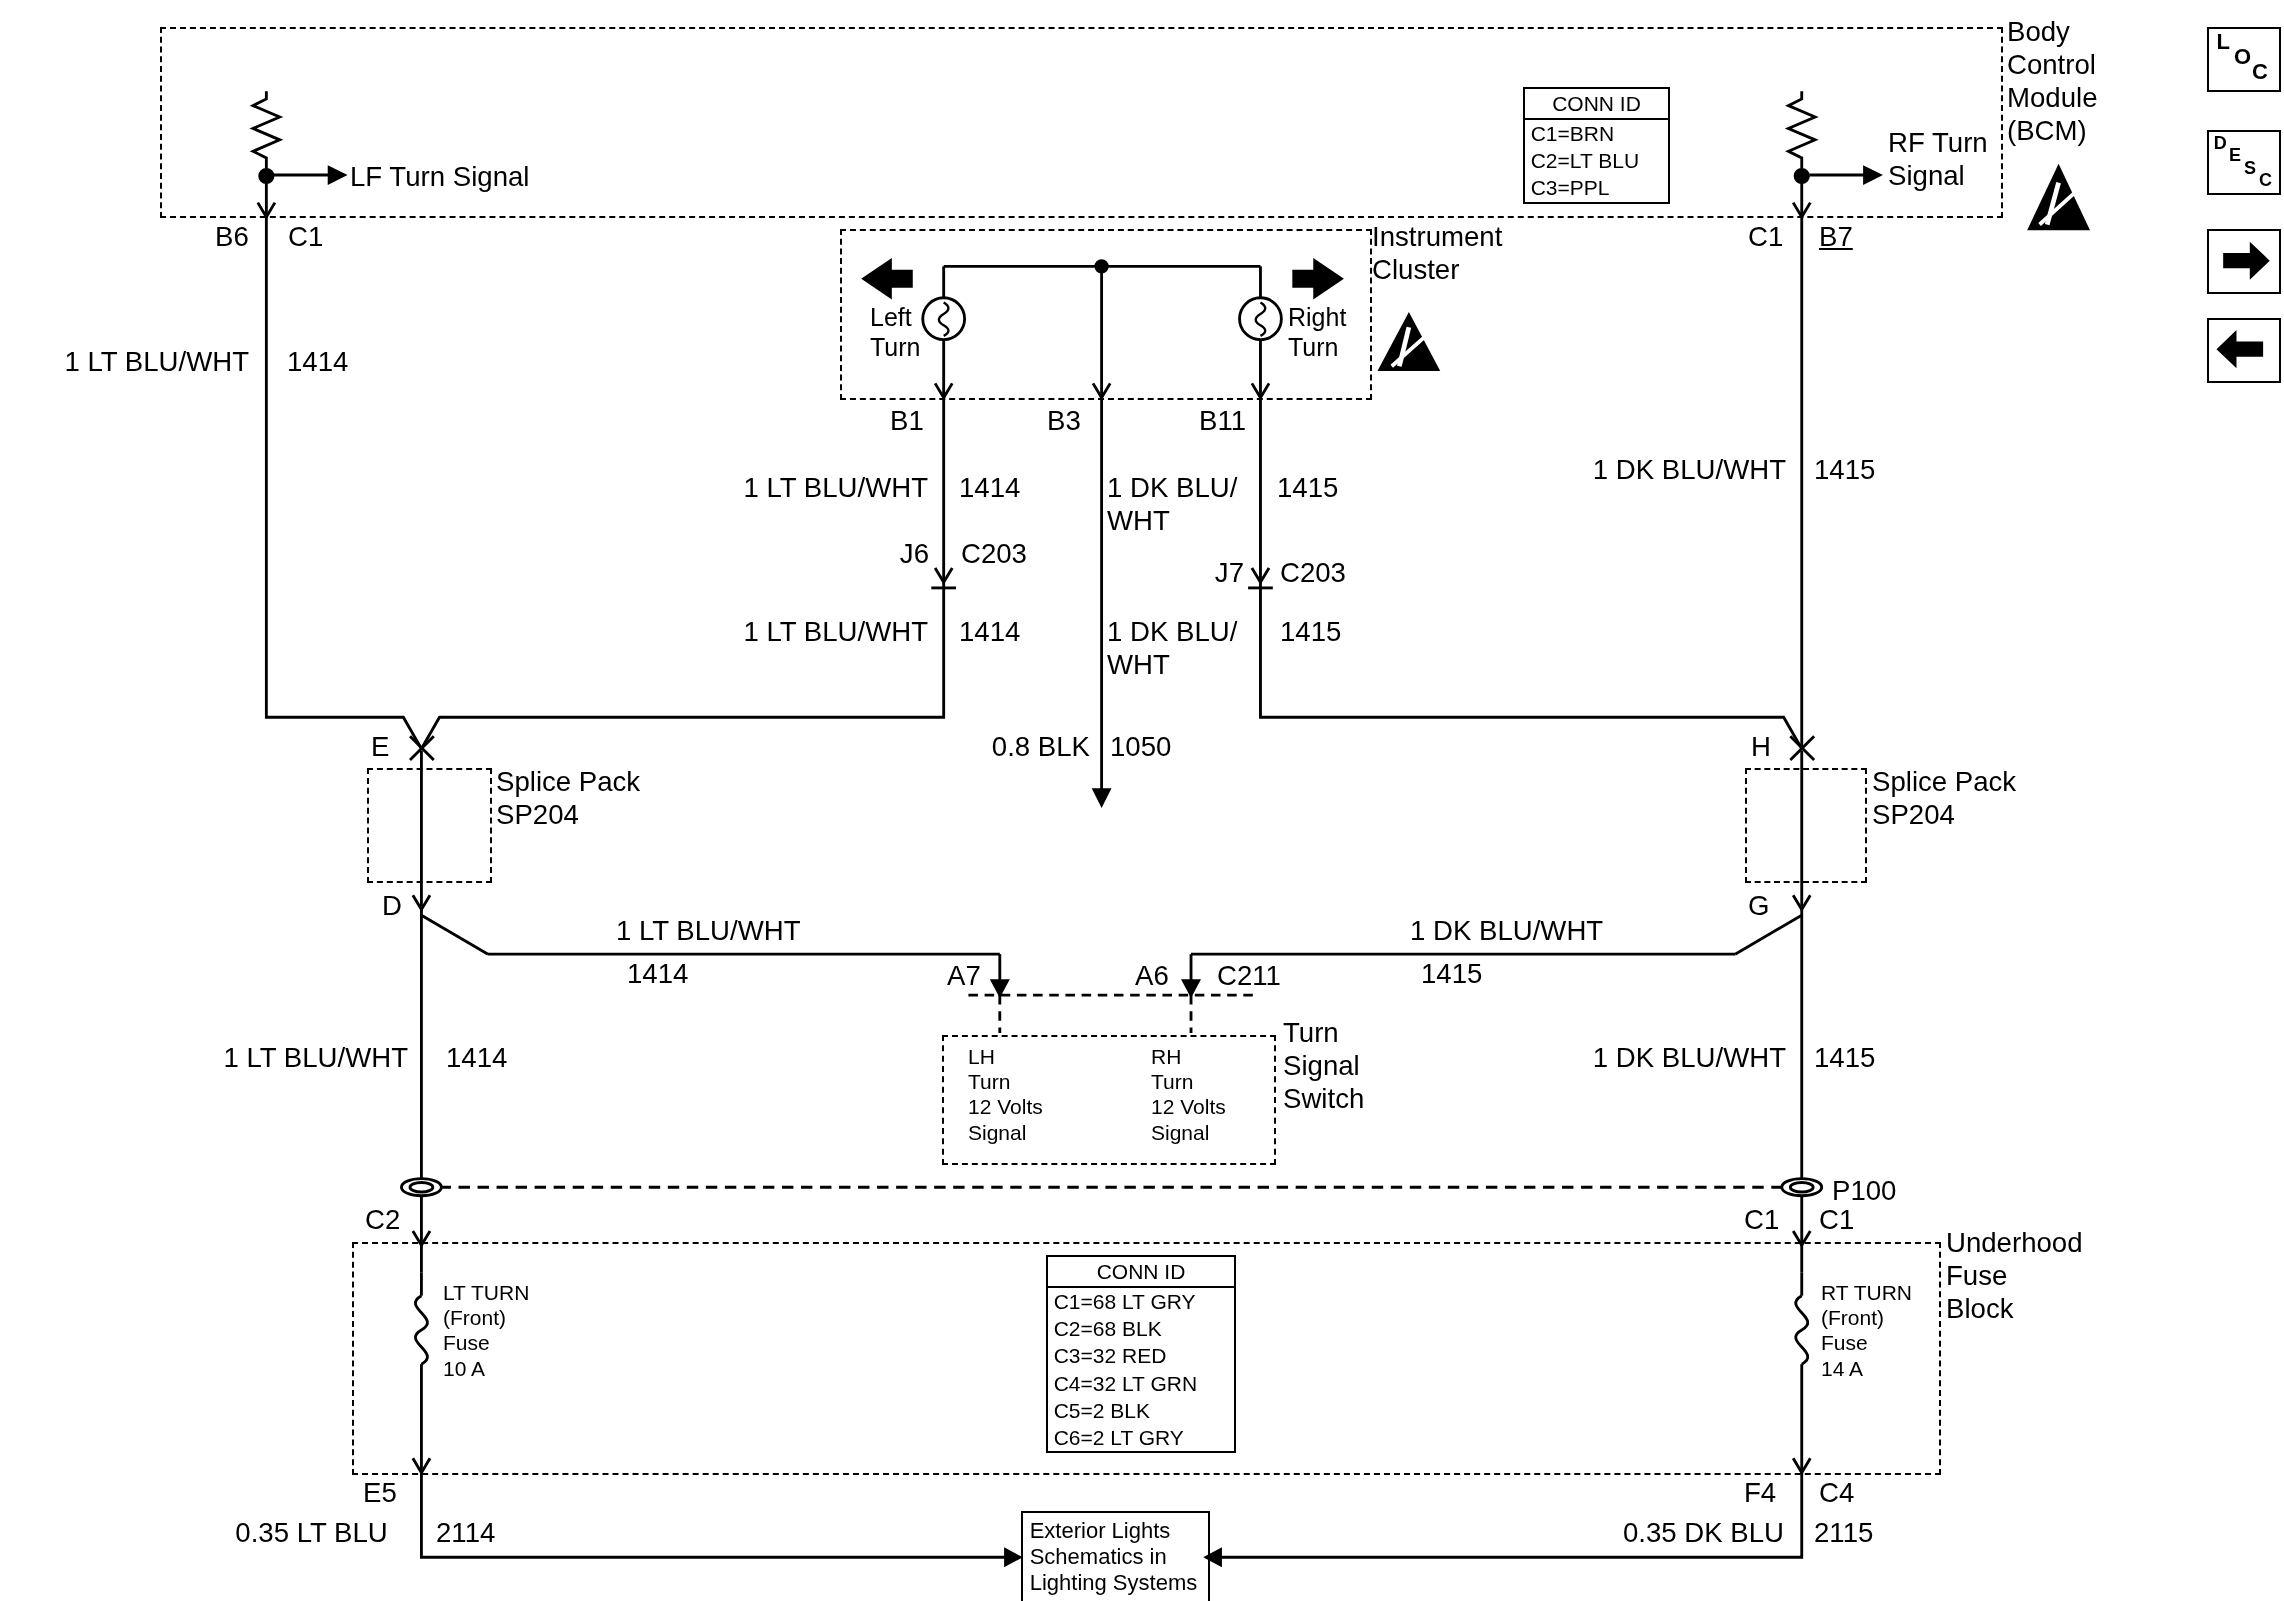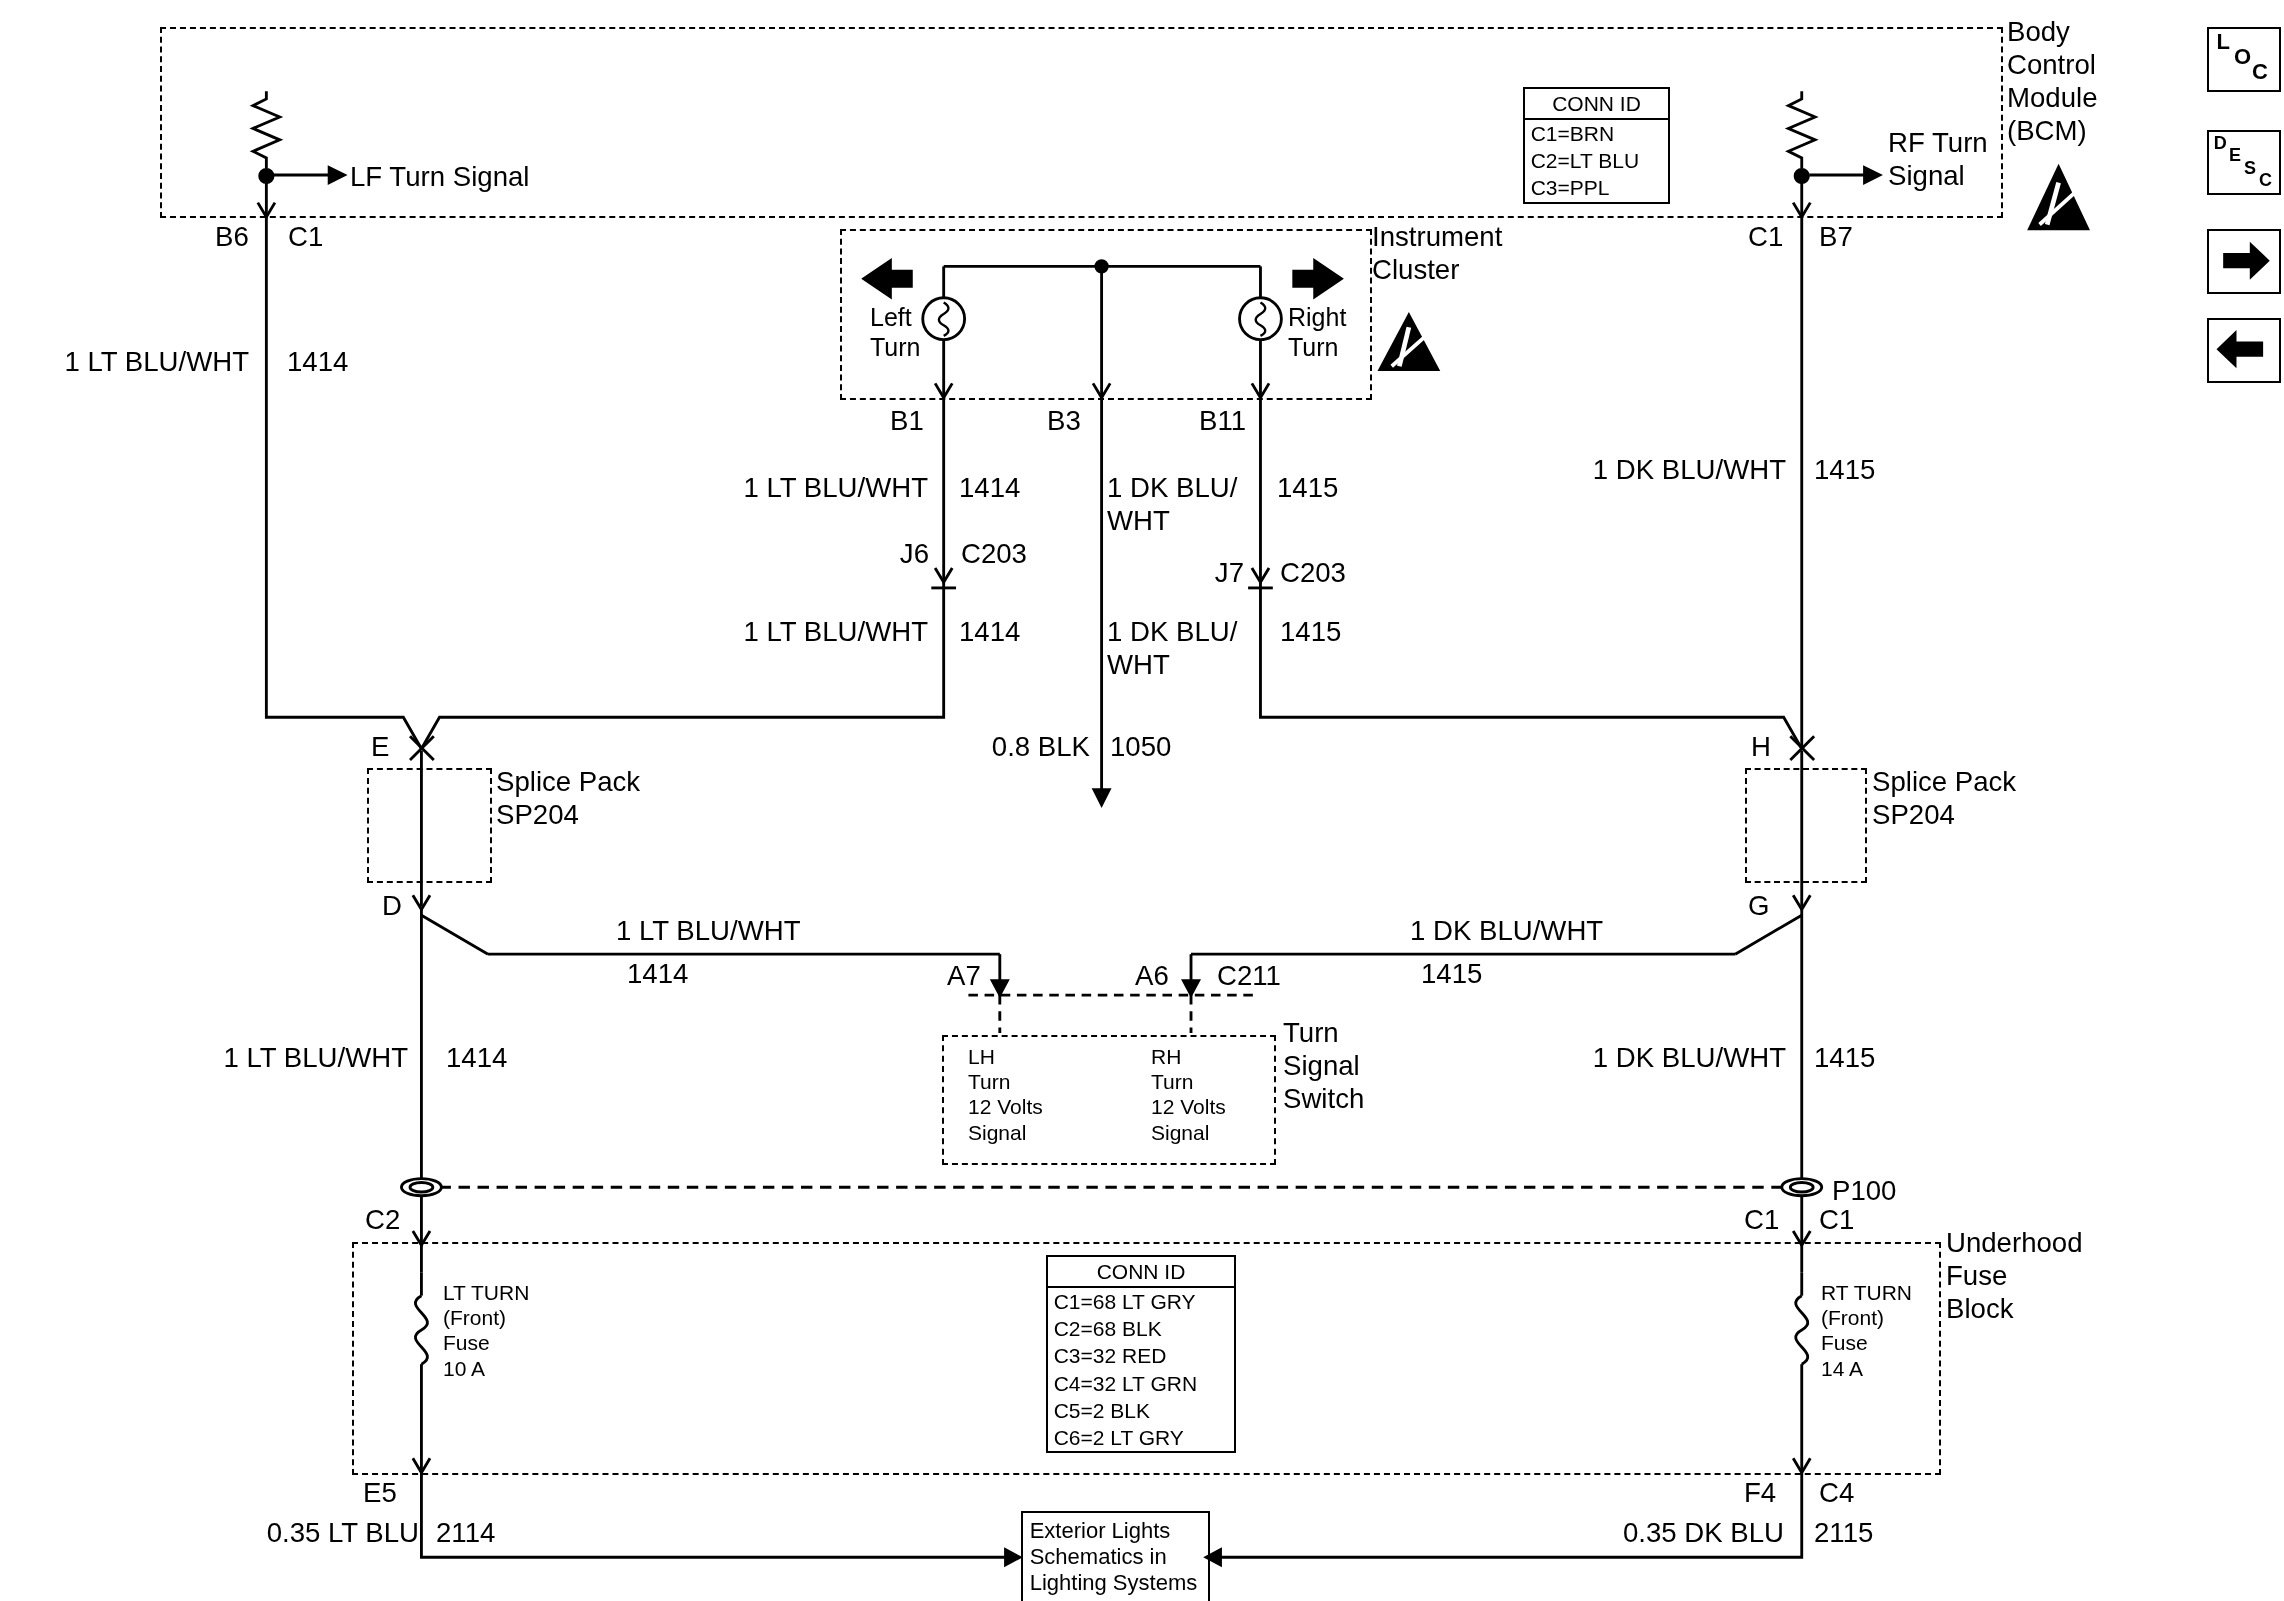--- a/index.html
+++ b/index.html
@@ -72,21 +72,21 @@
 Control
 Module
 (BCM)</div>
   <div class="lbl" style="left:350px;top:160px;">LF Turn Signal</div>
   <div class="lbl" style="left:1888px;top:126px;">RF Turn
 Signal</div>
 
   <div class="lbl" style="left:215px;top:220px;">B6</div>
   <div class="lbl" style="left:288px;top:220px;">C1</div>
   <div class="lbl" style="left:1748px;top:220px;">C1</div>
-  <div class="lbl" style="left:1819px;top:220px;">B7</div>
+  <div class="lbl" style="left:1819px;top:220px;text-decoration:underline;">B7</div>
 
   <div class="lbl" style="left:1372px;top:220px;">Instrument
 Cluster</div>
   <div class="lbl" style="left:870px;top:302px;font-size:25px;">Left
 Turn</div>
   <div class="lbl" style="left:1288px;top:302px;font-size:25px;">Right
 Turn</div>
   <div class="lbl" style="left:890px;top:404px;">B1</div>
   <div class="lbl" style="left:1047px;top:404px;">B3</div>
   <div class="lbl" style="left:1199px;top:404px;">B11</div>
@@ -165,21 +165,21 @@
 10 A</div>
   <div class="lbl sm" style="left:1821px;top:1280px;">RT TURN
 (Front)
 Fuse
 14 A</div>
 
   <div class="lbl" style="left:363px;top:1476px;">E5</div>
   <div class="lbl" style="left:1744px;top:1476px;">F4</div>
   <div class="lbl" style="left:1819px;top:1476px;">C4</div>
 
-  <div class="lbl ra" style="left:244px;top:1516px;width:175px;">0.35 LT BLU</div>
+  <div class="lbl ra" style="left:224px;top:1516px;width:175px;text-align:center;">0.35 LT BLU</div>
   <div class="lbl" style="left:436px;top:1516px;">2114</div>
   <div class="lbl ra" style="left:1607px;top:1516px;width:177px;">0.35 DK BLU</div>
   <div class="lbl" style="left:1814px;top:1516px;">2115</div>
 
   <svg class="layer" width="2285" height="1602" viewBox="0 0 2402 1684">
     <g stroke="#000" stroke-width="3" fill="none">
 
       <g>
         <path d="M280 96 V104 L266 111 L294 123 L266 135 L294 147 L266 159 L280 166 V177"></path>
       </g>

